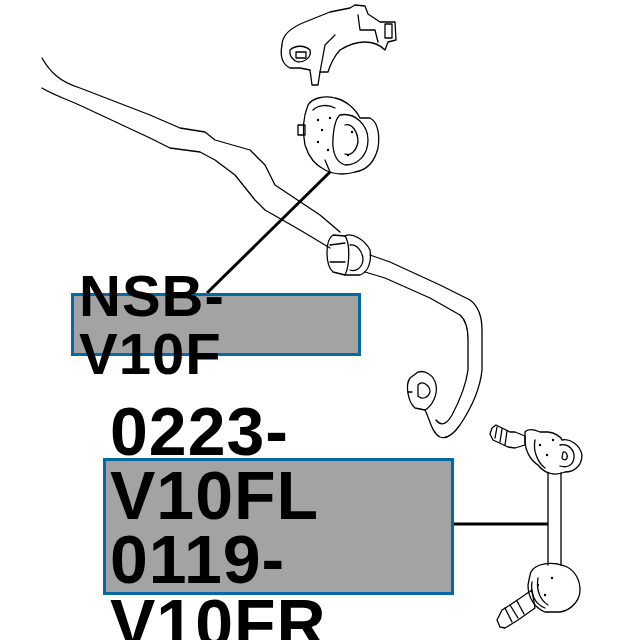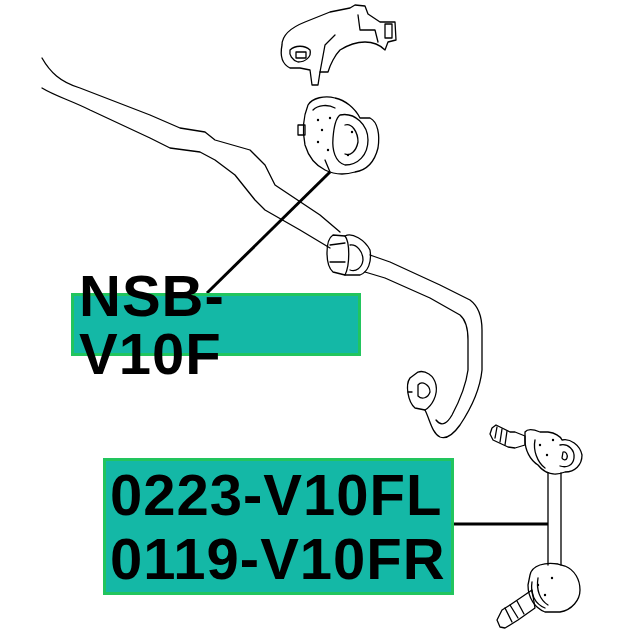--- a/index.html
+++ b/index.html
@@ -1,35 +1,35 @@
 <!DOCTYPE html>
 <html><head>
 <meta charset="utf-8">
 <style>
   html, body { margin: 0; padding: 0; background: #ffffff; }
   body { width: 640px; height: 640px; position: relative; overflow: hidden; }
   #stage { position: absolute; left: 0; top: 0; width: 640px; height: 640px; }
   svg.drawing { position: absolute; left: 0; top: 0; width: 640px; height: 640px; }
   .label-box {
     position: absolute;
-    border: 3px solid #22c55e;
-    background: #14b8a6;
+    border: 3px solid #0369a1;
+    background: #a3a3a3;
     box-sizing: border-box;
     font-family: "Liberation Sans", sans-serif;
     font-weight: bold;
     color: #000;
     display: flex;
     flex-direction: column;
     justify-content: center;
     align-items: flex-start;
   }
   #box-nsb { left: 71px; top: 293px; width: 290px; height: 63px; padding-left: 5px; }
   #box-nsb .pn { font-size: 58px; line-height: 58px; letter-spacing: 1px; }
   #box-link { left: 103px; top: 458px; width: 351px; height: 137px; padding-left: 4px; }
-  #box-link .pn { font-size: 58px; line-height: 64px; letter-spacing: 1px; }
+  #box-link .pn { font-size: 68px; line-height: 64px; letter-spacing: 1px; }
 </style>
 </head>
 <body>
 
 <div id="stage">
   <svg class="drawing" viewBox="0 0 640 640" xmlns="http://www.w3.org/2000/svg">
     <g fill="none" stroke="#000" stroke-width="1.3" stroke-linejoin="round" stroke-linecap="round">
 
       <g>
         <path d="M42,58 C50,72 60,82 80,88 L150,115 L180,128 L205,132 L215,140 L250,150 L265,165 L275,185 L320,215 L340,232"></path>

